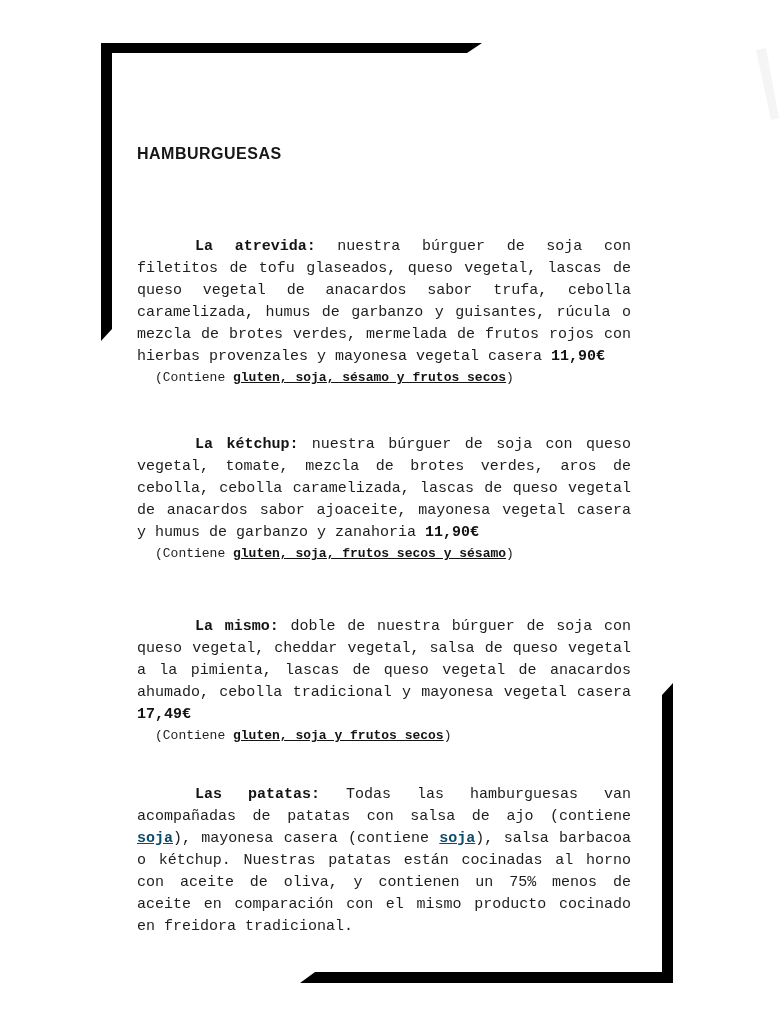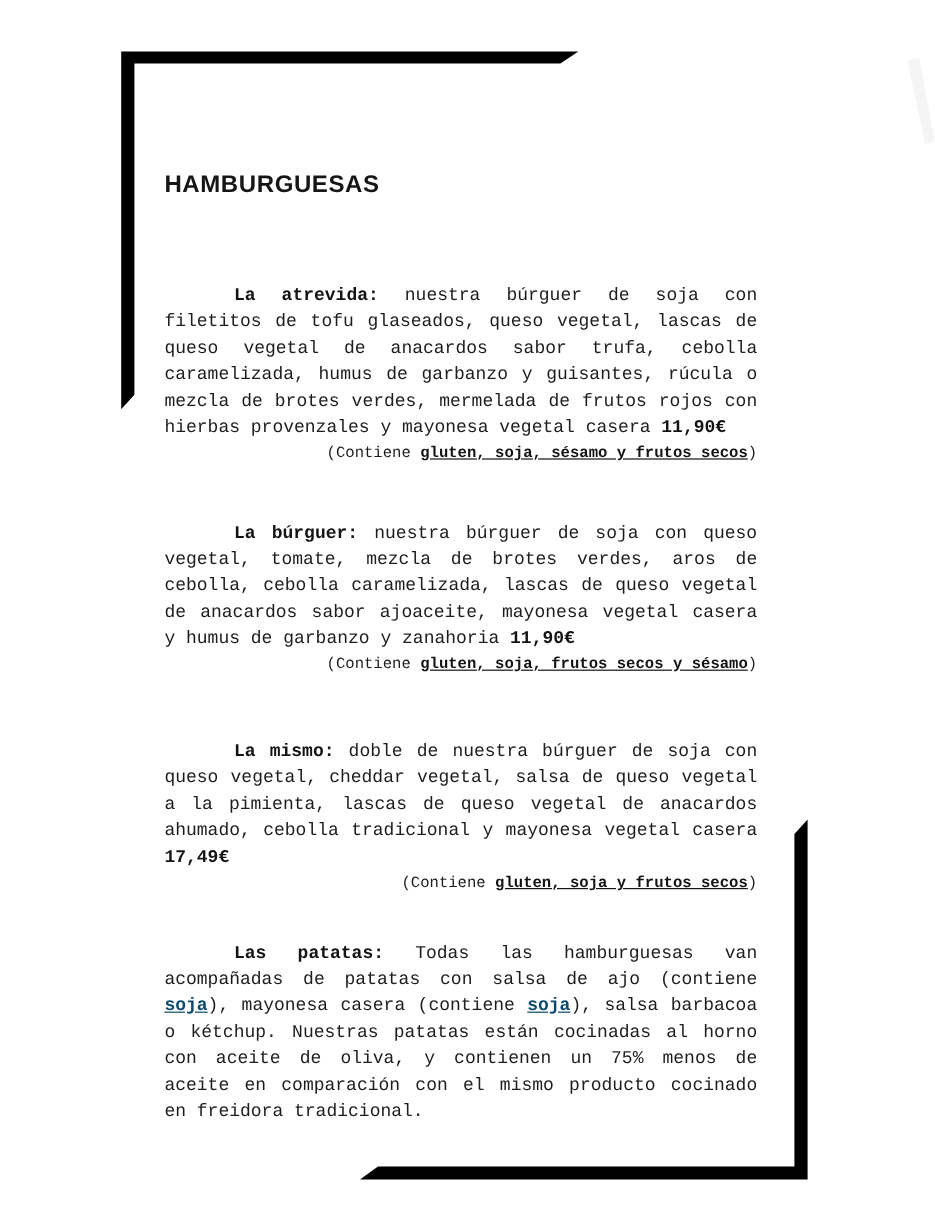--- a/index.html
+++ b/index.html
@@ -22,21 +22,21 @@
     top: 0;
     width: 779px;
     height: 1024px;
     pointer-events: none;
   }
   .menu-title {
     position: absolute;
     left: 137px;
     top: 144px;
     margin: 0;
-    font-size: 20px;
+    font-size: 16px;
     line-height: 20px;
     font-weight: 700;
     letter-spacing: 0.5px;
     color: #161616;
   }
   .item-block {
     position: absolute;
     left: 137px;
     width: 494px;
     font-family: Liberation Mono, monospace;
@@ -61,24 +61,24 @@
     font-weight: 700;
     color: #141414;
     white-space: nowrap;
   }
   .inline-bold-underline {
     font-weight: 700;
     text-decoration: underline;
     color: #0c4a6e;
   }
   .allergen-line {
-    margin: 2px 0 0 4px;
+    margin: 2px 0 0 18px;
     font-size: 13px;
     line-height: 16px;
-    text-align: right;
+    text-align: left;
     color: #1d1d1d;
   }
   .allergen-list {
     font-weight: 700;
     text-decoration: underline;
     color: #141414;
   }
 </style>
 </head>
 <body>
@@ -92,21 +92,21 @@
   </svg>
 
   <h1 class="menu-title">HAMBURGUESAS</h1>
 
   <div class="item-block item-1">
     <p class="item-para"><span class="item-name">La atrevida:</span><span> nuestra búrguer de soja con filetitos de tofu glaseados, queso vegetal, lascas de queso vegetal de anacardos sabor trufa, cebolla caramelizada, humus de garbanzo y guisantes, rúcula o mezcla de brotes verdes, mermelada de frutos rojos con hierbas provenzales y mayonesa vegetal casera </span><span class="item-price">11,90€</span></p>
     <p class="allergen-line"><span>(Contiene </span><span class="allergen-list">gluten, soja, sésamo y frutos secos</span><span>)</span></p>
   </div>
 
   <div class="item-block item-2">
-    <p class="item-para"><span class="item-name">La búrguer:</span><span> nuestra búrguer de soja con queso vegetal, tomate, mezcla de brotes verdes, aros de cebolla, cebolla caramelizada, lascas de queso vegetal de anacardos sabor ajoaceite, mayonesa vegetal casera y humus de garbanzo y zanahoria </span><span class="item-price">11,90€</span></p>
+    <p class="item-para"><span class="item-name">La kétchup:</span><span> nuestra búrguer de soja con queso vegetal, tomate, mezcla de brotes verdes, aros de cebolla, cebolla caramelizada, lascas de queso vegetal de anacardos sabor ajoaceite, mayonesa vegetal casera y humus de garbanzo y zanahoria </span><span class="item-price">11,90€</span></p>
     <p class="allergen-line"><span>(Contiene </span><span class="allergen-list">gluten, soja, frutos secos y sésamo</span><span>)</span></p>
   </div>
 
   <div class="item-block item-3">
     <p class="item-para"><span class="item-name">La mismo:</span><span> doble de nuestra búrguer de soja con queso vegetal, cheddar vegetal, salsa de queso vegetal a la pimienta, lascas de queso vegetal de anacardos ahumado, cebolla tradicional y mayonesa vegetal casera </span><span class="item-price">17,49€</span></p>
     <p class="allergen-line"><span>(Contiene </span><span class="allergen-list">gluten, soja y frutos secos</span><span>)</span></p>
   </div>
 
   <div class="item-block item-4">
     <p class="item-para"><span class="item-name">Las patatas:</span><span> Todas las hamburguesas van acompañadas de patatas con salsa de ajo (contiene </span><span class="inline-bold-underline">soja</span><span>), mayonesa casera (contiene </span><span class="inline-bold-underline">soja</span><span>), salsa barbacoa o kétchup. Nuestras patatas están cocinadas al horno con aceite de oliva, y contienen un 75% menos de aceite en comparación con el mismo producto cocinado en freidora tradicional.</span></p>

